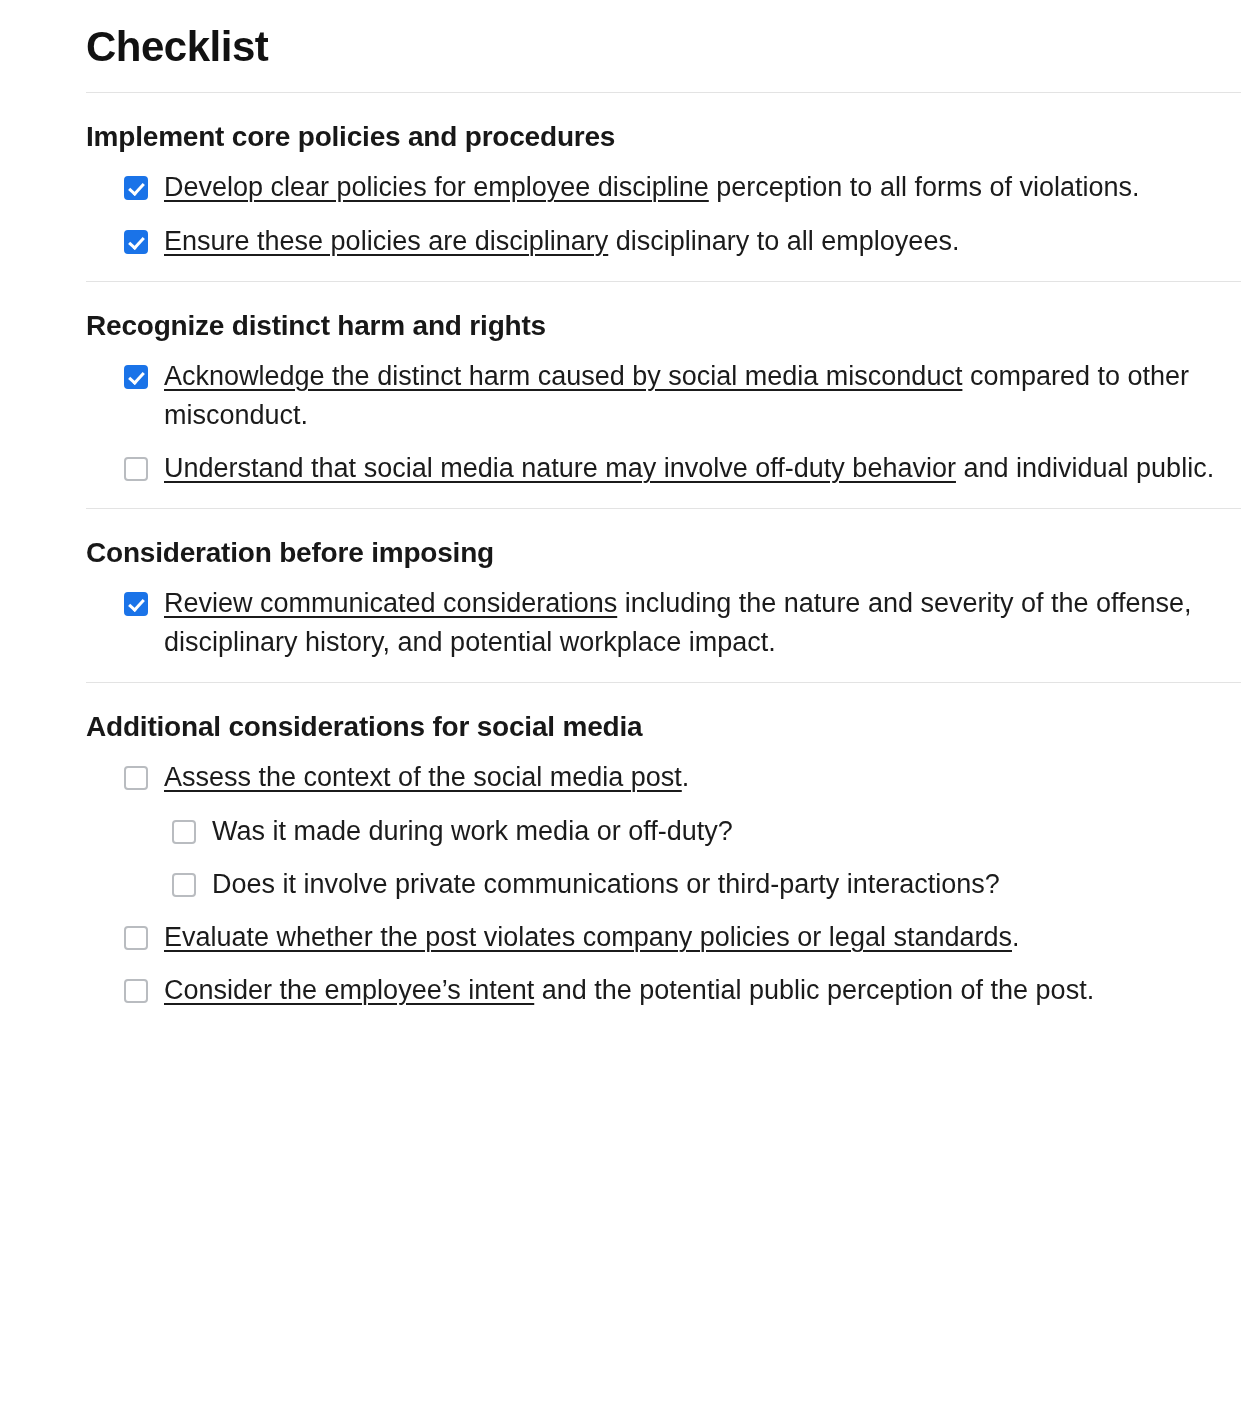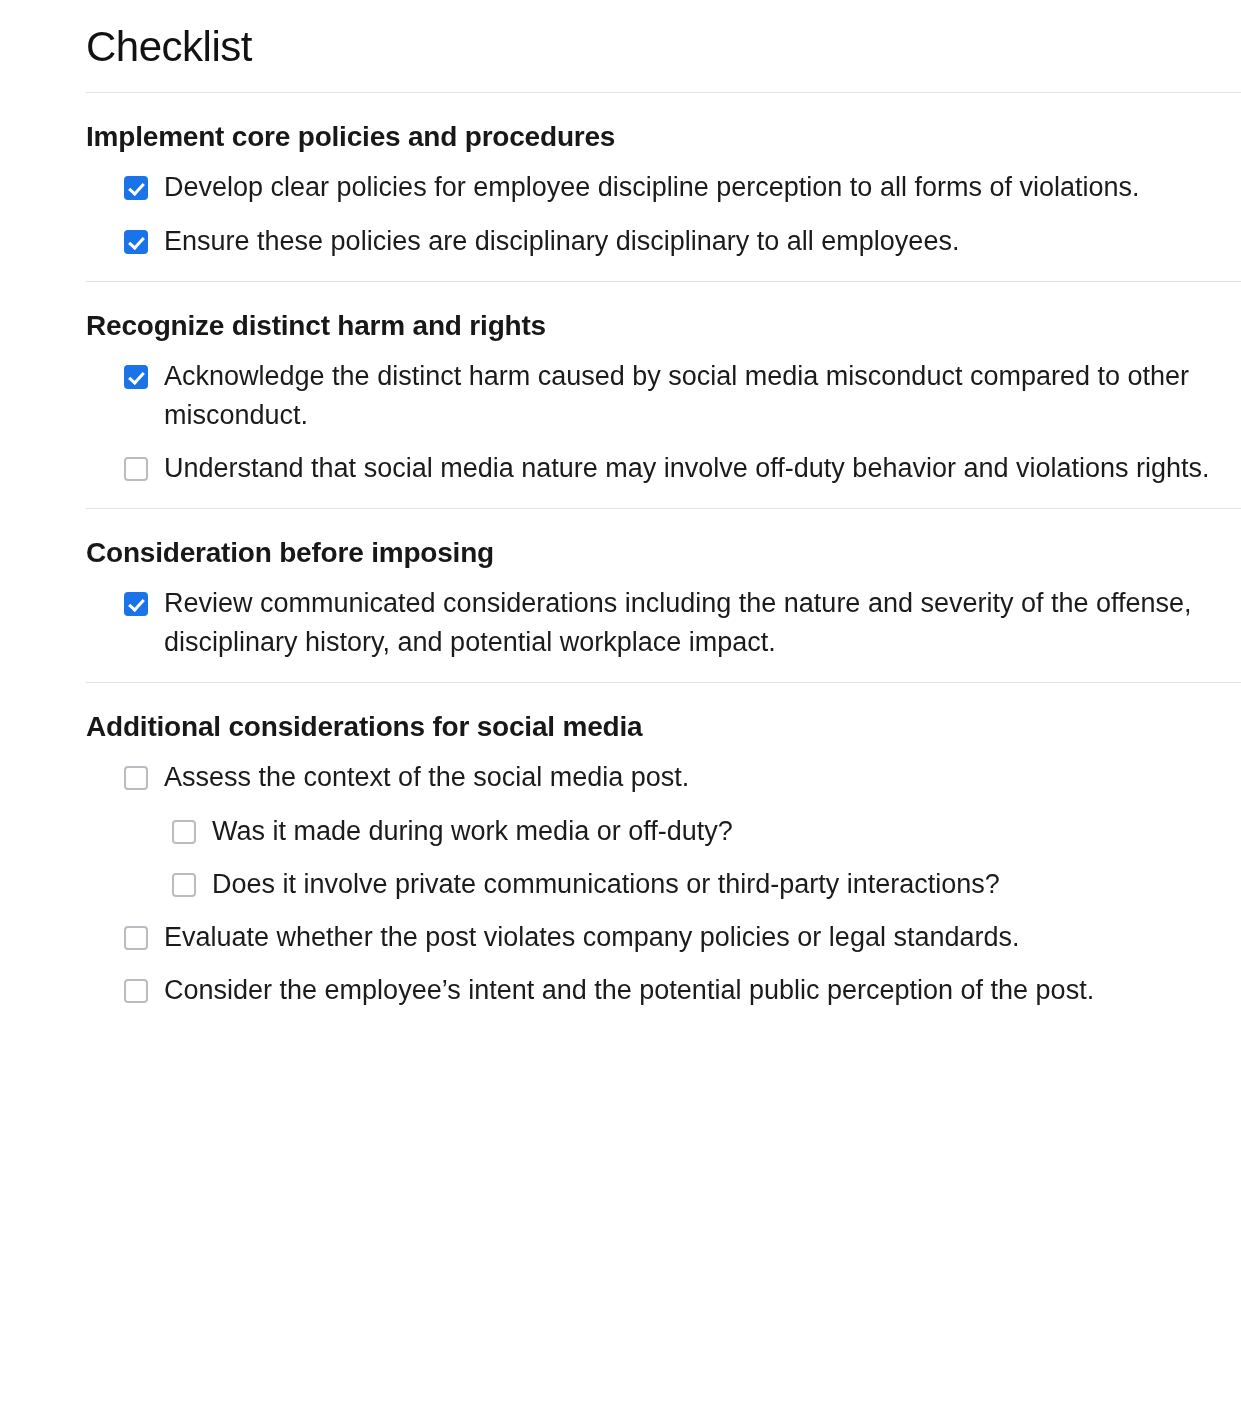--- a/index.html
+++ b/index.html
@@ -16,21 +16,21 @@
   }
   .page {
     position: relative;
     width: 1241px;
     height: 1408px;
     box-sizing: border-box;
     padding: 0 0 0 0;
   }
   .title {
     font-size: 42px;
-    font-weight: 400;
+    font-weight: 700;
     letter-spacing: -0.5px;
     color: #121212;
     margin: 22px 0 0 86px;
     line-height: 1.2;
   }
   .divider {
     height: 1px;
     background: #e3e3e3;
     margin: 20px 0 0 86px;
     width: 1155px;
@@ -92,20 +92,21 @@
     height: 12px;
     border: solid #ffffff;
     border-width: 0 3px 3px 0;
     transform: rotate(42deg);
   }
   .text {
     flex: 1 1 auto;
     white-space: normal;
   }
   .lead {
+    text-decoration: underline;
     text-underline-offset: 4px;
     text-decoration-thickness: 1.5px;
   }
   .tail {
     text-decoration: none;
   }
 </style>
 </head>
 <body>
 
@@ -129,21 +130,21 @@
       <div class="divider"></div>
       <div class="section">
         <div class="section-heading">Recognize distinct harm and rights</div>
         <div class="items">
           <div class="item level-1">
             <span class="box checked"></span>
             <span class="text"><span class="lead">Acknowledge the distinct harm caused by social media misconduct</span><span class="tail"> compared to other misconduct.</span></span>
           </div>
           <div class="item level-1">
             <span class="box unchecked"></span>
-            <span class="text"><span class="lead">Understand that social media nature may involve off-duty behavior</span><span class="tail"> and violations rights.</span></span>
+            <span class="text"><span class="lead">Understand that social media nature may involve off-duty behavior</span><span class="tail"> and individual public.</span></span>
           </div>
         </div>
       </div>
       <div class="divider"></div>
       <div class="section">
         <div class="section-heading">Consideration before imposing</div>
         <div class="items">
           <div class="item level-1">
             <span class="box checked"></span>
             <span class="text"><span class="lead">Review communicated considerations</span><span class="tail"> including the nature and severity of the offense, disciplinary history, and potential workplace impact.</span></span>

